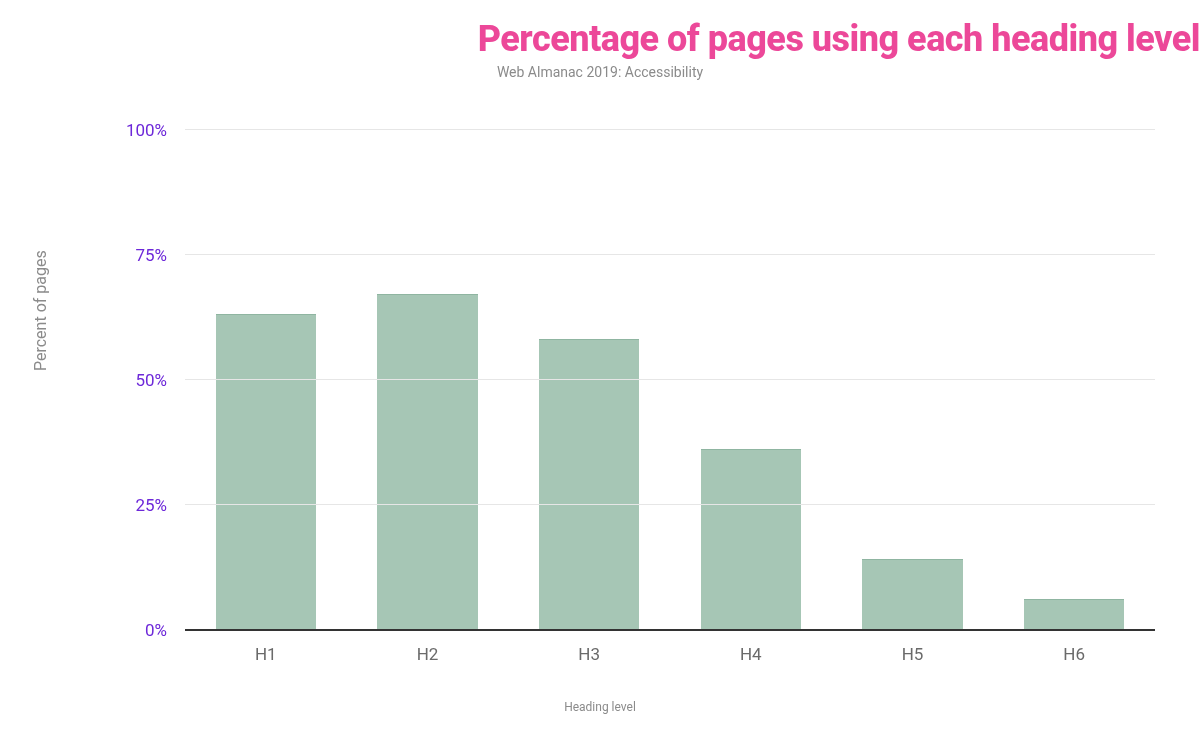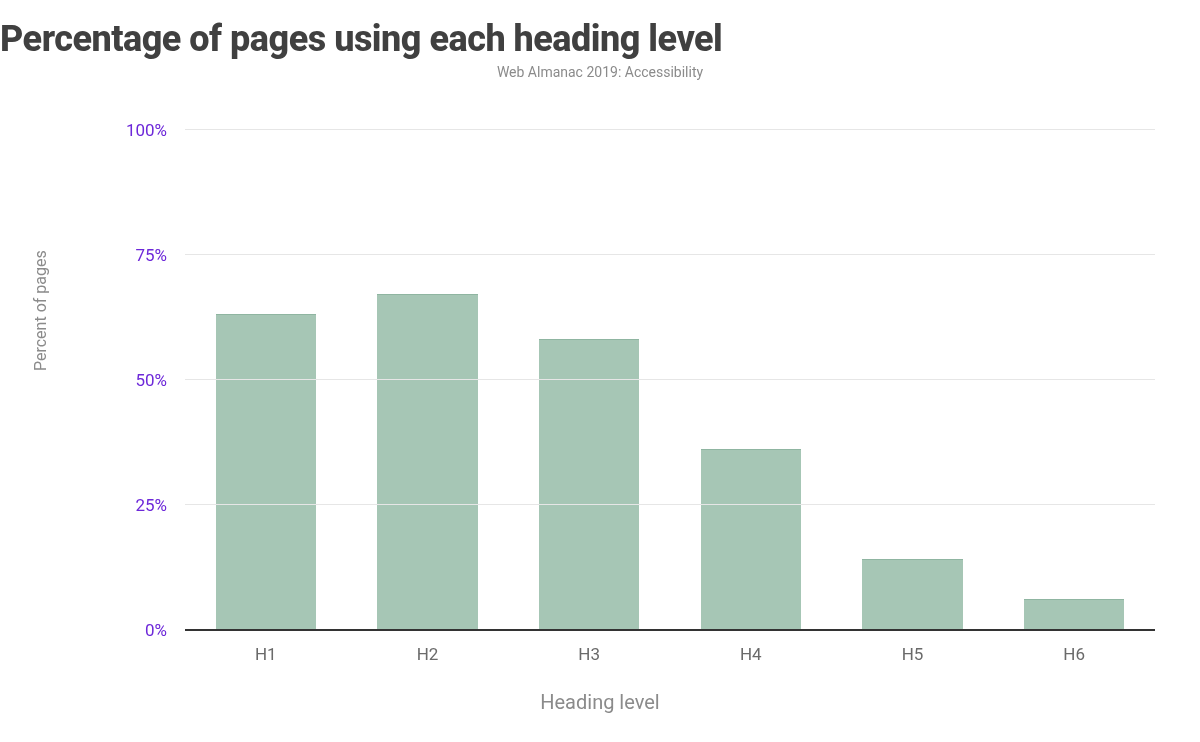--- a/index.html
+++ b/index.html
@@ -15,24 +15,24 @@
   .chart-wrap {
     position: relative;
     width: 1200px;
     height: 742px;
   }
   .title {
     position: absolute;
     top: 18px;
     left: 0;
     width: 100%;
-    text-align: left;
+    text-align: right;
     font-size: 36px;
     font-weight: 800;
-    color: #404040;
+    color: #ec4899;
     letter-spacing: -0.5px;
   }
   .subtitle {
     position: absolute;
     top: 64px;
     left: 0;
     width: 100%;
     text-align: center;
     font-size: 14px;
     font-weight: 400;
@@ -47,21 +47,21 @@
     font-size: 16px;
     color: #8b8b8b;
     white-space: nowrap;
   }
   .x-axis-title {
     position: absolute;
     bottom: 28px;
     left: 0;
     width: 100%;
     text-align: center;
-    font-size: 20px;
+    font-size: 12px;
     color: #8b8b8b;
   }
   .plot {
     position: absolute;
     left: 185px;
     top: 130px;
     width: 970px;
     height: 500px;
   }
   .grid-line {

